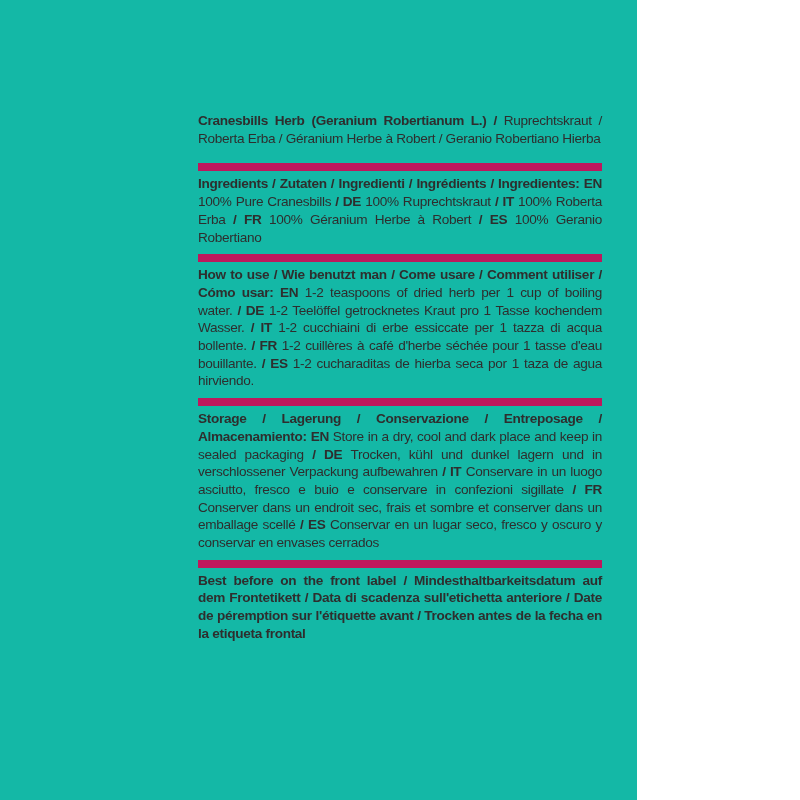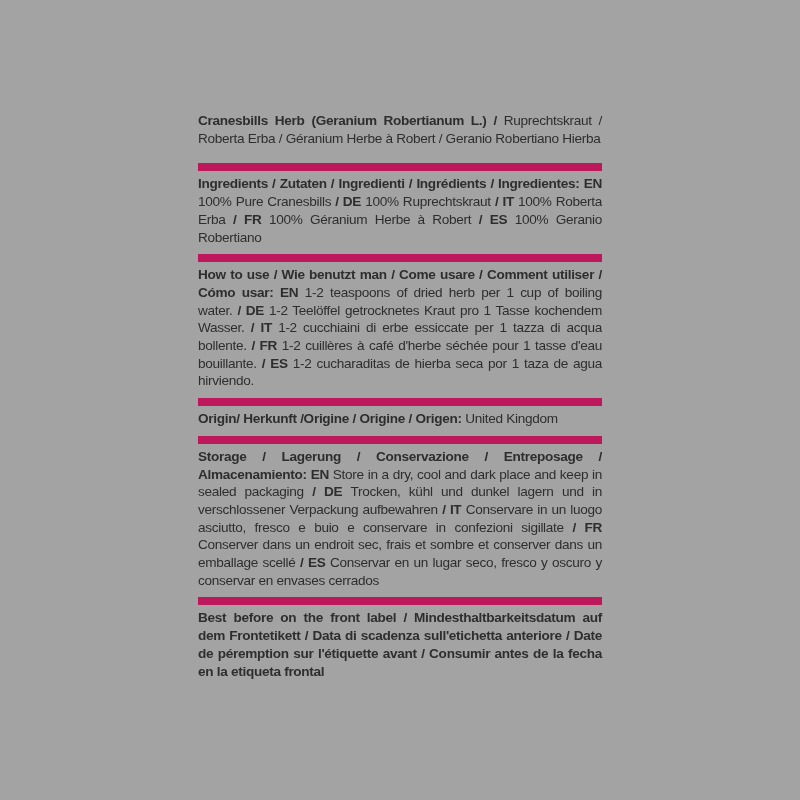--- a/index.html
+++ b/index.html
@@ -6,23 +6,23 @@
     margin: 0;
     padding: 0;
     background: #ffffff;
     width: 800px;
     height: 800px;
     overflow: hidden;
     font-family: "Liberation Sans", sans-serif;
   }
   .page {
     position: relative;
-    width: 800px;
+    width: 637px;
     height: 800px;
-    background: #a3a3a3;
+    background: #14b8a6;
   }
   .label-body {
     box-sizing: border-box;
     width: 404px;
     margin-left: 198px;
     padding-top: 112px;
     color: #2e2e2e;
   }
   p.section {
     margin: 0;
@@ -45,17 +45,16 @@
   }
 </style>
 </head>
 <body>
 
 <div class="page">
   <div class="label-body">
       <p class="section first"><span class="b">Cranesbills Herb (Geranium Robertianum L.) / </span><span>Ruprechtskraut / Roberta Erba / Géranium Herbe à Robert / Geranio Robertiano Hierba</span></p>
       <p class="section ruled"><span class="b">Ingredients / Zutaten / Ingredienti / Ingrédients / Ingredientes: EN </span><span>100% Pure Cranesbills </span><span class="b">/ DE </span><span>100% Ruprechtskraut </span><span class="b">/ IT </span><span>100% Roberta Erba </span><span class="b">/ FR </span><span>100% Géranium Herbe à Robert </span><span class="b">/ ES </span><span>100% Geranio Robertiano</span></p>
       <p class="section ruled"><span class="b">How to use / Wie benutzt man / Come usare / Comment utiliser / Cómo usar: EN </span><span>1-2 teaspoons of dried herb per 1 cup of boiling water. </span><span class="b">/ DE </span><span>1-2 Teelöffel getrocknetes Kraut pro 1 Tasse kochendem Wasser. </span><span class="b">/ IT </span><span>1-2 cucchiaini di erbe essiccate per 1 tazza di acqua bollente. </span><span class="b">/ FR </span><span>1-2 cuillères à café d'herbe séchée pour 1 tasse d'eau bouillante. </span><span class="b">/ ES </span><span>1-2 cucharaditas de hierba seca por 1 taza de agua hirviendo.</span></p>
-      <p class="section ruled"><span class="b">Origin/ Herkunft /Origine / Origine / Origen: </span><span>United Kingdom</span></p>
       <p class="section ruled"><span class="b">Storage / Lagerung / Conservazione / Entreposage / Almacenamiento: EN </span><span>Store in a dry, cool and dark place and keep in sealed packaging </span><span class="b">/ DE </span><span>Trocken, kühl und dunkel lagern und in verschlossener Verpackung aufbewahren </span><span class="b">/ IT </span><span>Conservare in un luogo asciutto, fresco e buio e conservare in confezioni sigillate </span><span class="b">/ FR </span><span>Conserver dans un endroit sec, frais et sombre et conserver dans un emballage scellé </span><span class="b">/ ES </span><span>Conservar en un lugar seco, fresco y oscuro y conservar en envases cerrados</span></p>
-      <p class="section ruled"><span class="b">Best before on the front label / Mindesthaltbarkeitsdatum auf dem Frontetikett / Data di scadenza sull'etichetta anteriore / Date de péremption sur l'étiquette avant / Consumir antes de la fecha en la etiqueta frontal</span></p>
+      <p class="section ruled"><span class="b">Best before on the front label / Mindesthaltbarkeitsdatum auf dem Frontetikett / Data di scadenza sull'etichetta anteriore / Date de péremption sur l'étiquette avant / Trocken antes de la fecha en la etiqueta frontal</span></p>
     </div>
 </div>
 
 </body></html>

